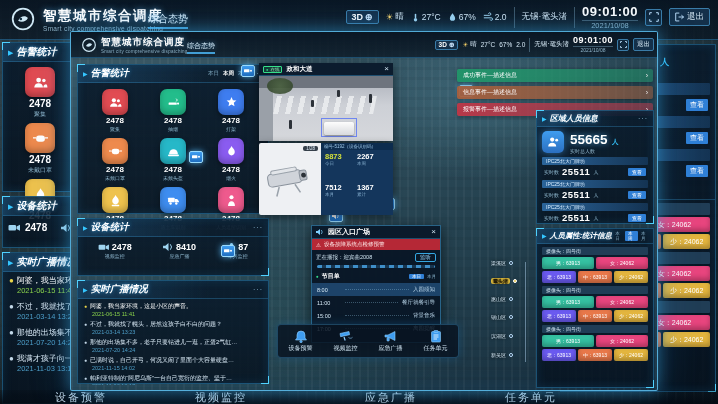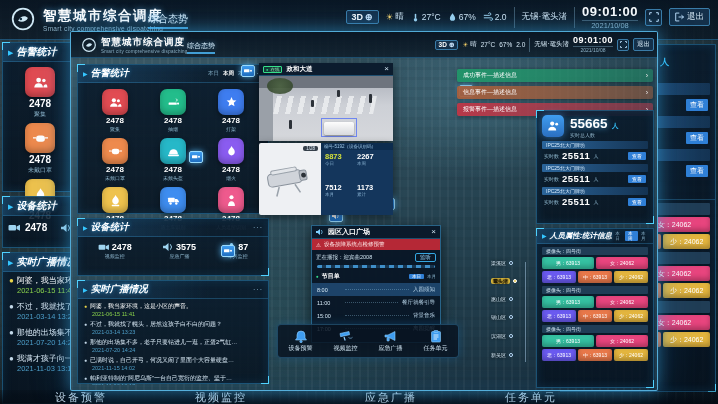--- a/index.html
+++ b/index.html
@@ -571,21 +571,21 @@
               <span class="v" style="font-size:9px">2478</span>
             </div>
             <span class="l" style="font-size:5px">视频监控</span>
           </div>
         <div class="dev">
             <div class="top">
               <svg width="11" height="10" viewBox="0 0 12 11" fill="#9fd4f0">
                 <path d="M0 4h2.5L6 1v9L2.5 7H0z"></path>
                 <path d="M8 2.5a4.5 4.5 0 010 6" stroke="#9fd4f0" stroke-width="1.1" fill="none"></path>
               </svg>
-              <span class="v" style="font-size:9px">3575</span>
+              <span class="v" style="font-size:9px">8410</span>
             </div>
             <span class="l" style="font-size:5px">应急广播</span>
           </div>
         <div class="dev">
             <div class="top">
               <svg width="9" height="10" viewBox="0 0 12 12" fill="#9fd4f0">
                 <circle cx="6" cy="3" r="2.2"></circle>
                 <path d="M2.5 11c0-2.6 1.6-4.2 3.5-4.2S9.5 8.4 9.5 11z"></path>
               </svg>
               <span class="v" style="font-size:9px">87</span>
@@ -774,21 +774,21 @@
             </div>
           <div class="cc-cell">
               <div class="v" style="font-size:7.5px">2267</div>
               <div class="l" style="font-size:4.5px">本周</div>
             </div>
           <div class="cc-cell">
               <div class="v" style="font-size:7.5px">7512</div>
               <div class="l" style="font-size:4.5px">本月</div>
             </div>
           <div class="cc-cell">
-              <div class="v" style="font-size:7.5px">1173</div>
+              <div class="v" style="font-size:7.5px">1367</div>
               <div class="l" style="font-size:4.5px">累计</div>
             </div>
         </div>
       </div>
     </div>
 
     <div class="abs" style="left:240px;top:193px;width:130px;height:118px;background:rgba(8,22,38,.95);border:1px solid rgba(60,150,200,.6);box-shadow:0 3px 12px rgba(0,0,0,.55)">
       <div class="pop-hd" style="height:13px">
         <svg width="8" height="8" viewBox="0 0 12 11" fill="#7fd0ff">
             <path d="M0 4h2.5L6 1v9L2.5 7H0z"></path>
@@ -878,20 +878,27 @@
           <span class="tx" style="font-size:6px">信息事件—描述信息</span>
           <span class="ch" style="font-size:7px">›</span>
         </div>
       <div class="toast alarm" style="height:13px">
           <span class="tx" style="font-size:6px">报警事件—描述信息</span>
           <span class="ch" style="font-size:7px">›</span>
         </div>
     </div>
 
     <div class="panel" style="left:465px;top:78px;width:118px;height:114px">
+      <div class="ph">
+        <span class="ph-arrow" style="font-size:6px">▶</span>
+        <span class="ph-title" style="font-size:8px">区域人员信息</span>
+        <span class="ph-tabs">
+            <span class="dots" style="font-size:7px">···</span>
+          </span>
+      </div>
       <div class="totalrow" style="padding:3px 5px">
         <span class="peopleic" style="width:22px;height:22px">
             <svg width="14" height="12" viewBox="0 0 16 15" fill="#fff">
               <circle cx="7" cy="4.5" r="2.6"></circle>
               <path d="M2 13c0-3 2.2-4.6 5-4.6s5 1.6 5 4.6z"></path>
               <circle cx="12.6" cy="5.2" r="1.8"></circle>
             </svg>
           </span>
         <span><span class="bignum" style="font-size:13.5px">55665</span> <span class="unit" style="font-size:6.5px">人</span>
         <div class="subl" style="font-size:5px">实时总人数</div></span>

